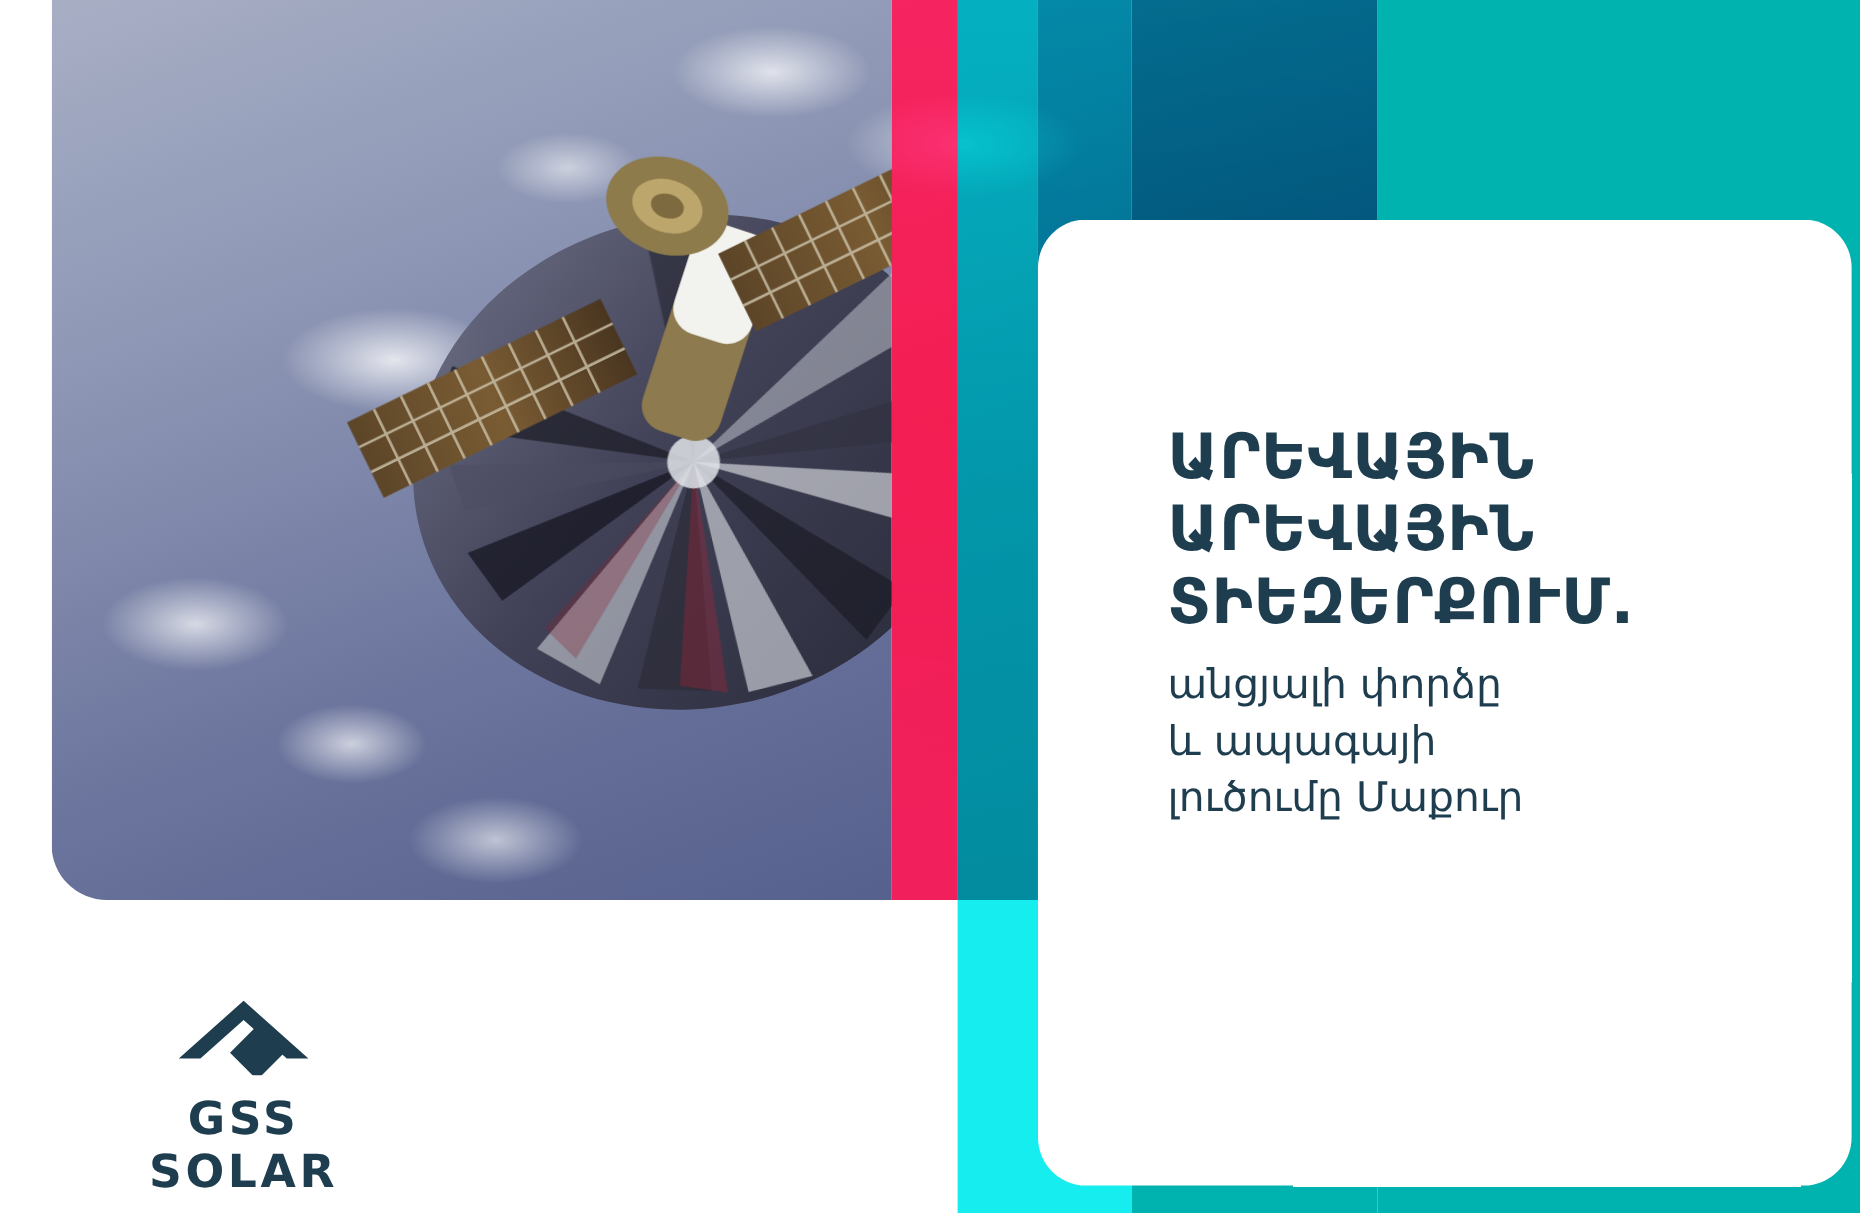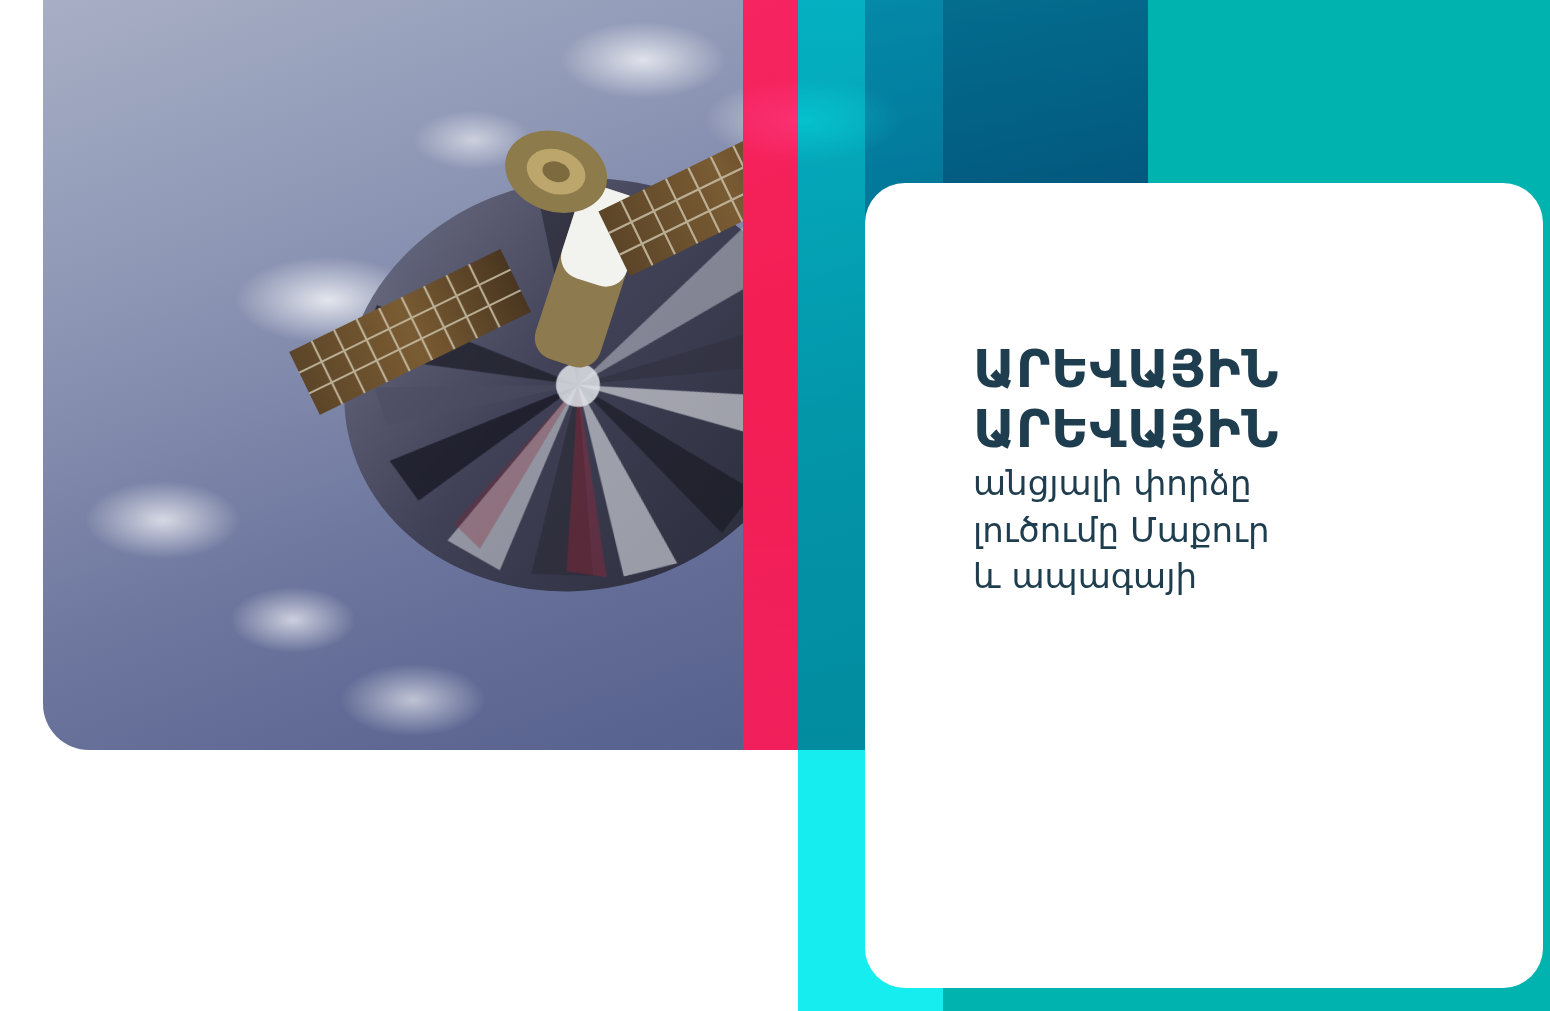--- a/index.html
+++ b/index.html
@@ -84,36 +84,37 @@
   
   .card {
     position: absolute;
     left: 865px; top: 183px;
     width: 678px; height: 805px;
     background: #ffffff;
     border-radius: 40px;
   }
   .card-inner {
     position: absolute;
-    left: 108px; top: 156px;
+    left: 108px; top: 168px;
     right: 40px;
   }
   .headline {
     color: #1e3d4f;
     font-size: 52px;
     font-weight: bold;
     letter-spacing: .5px;
     line-height: 1.16;
     margin: 0;
   }
   .headline div { white-space: nowrap; }
   .subcopy {
     color: #1e3d4f;
     font-size: 34px;
     line-height: 1.38;
+    margin-top: 16px;
   }
   .subcopy div { white-space: nowrap; }
 
   
   .logo {
     position: absolute;
     left: 78px; top: 828px;
     width: 250px;
   }
   .logo-mark { display:block; margin: 0 auto; }
@@ -238,23 +239,31 @@
       <div class="tint" style="background:#00808f;mix-blend-mode:hard-light;opacity:.95;"></div>
       <div class="tint" style="background:linear-gradient(180deg,#008b98 0%,#00606f 70%,#005765 100%);mix-blend-mode:multiply;opacity:.6;"></div>
     </div>
   </div>
 
   <div class="card">
     <div class="card-inner">
       <div class="headline">
         <div>ԱՐԵՎԱՅԻՆ</div>
         <div>ԱՐԵՎԱՅԻՆ</div>
+        <div>ՏԻԵԶԵՐՔՈՒՄ.</div>
       </div>
       <div class="subcopy">
         <div>անցյալի փորձը</div>
+        <div>և ապագայի</div>
         <div>լուծումը Մաքուր</div>
-        <div>և ապագայի</div>
       </div>
     </div>
   </div>
 
+  <div class="logo">
+    <svg class="logo-mark" width="120" height="68" viewBox="0 0 120 68">
+      <path d="M60 6 L114 54 L96 54 L60 22 L24 54 L6 54 Z" fill="#1e3d4f"></path>
+      <rect x="60" y="22" width="32" height="32" transform="rotate(45 60 38)" fill="#1e3d4f"></rect>
+    </svg>
+    <div class="logo-text">GSS SOLAR</div>
+  </div>
 
 </div>
 
 </body></html>

